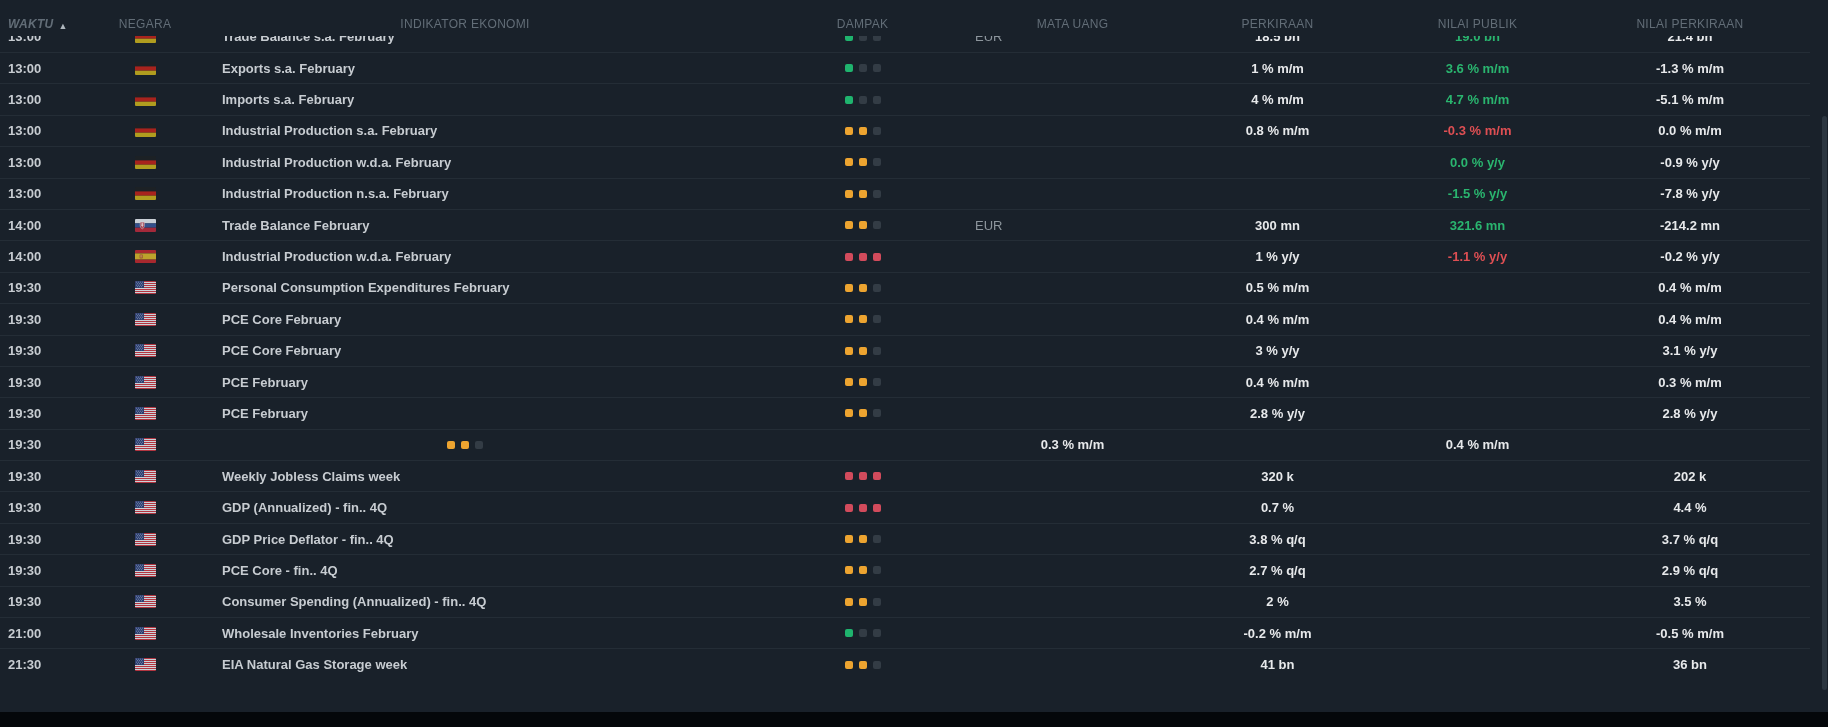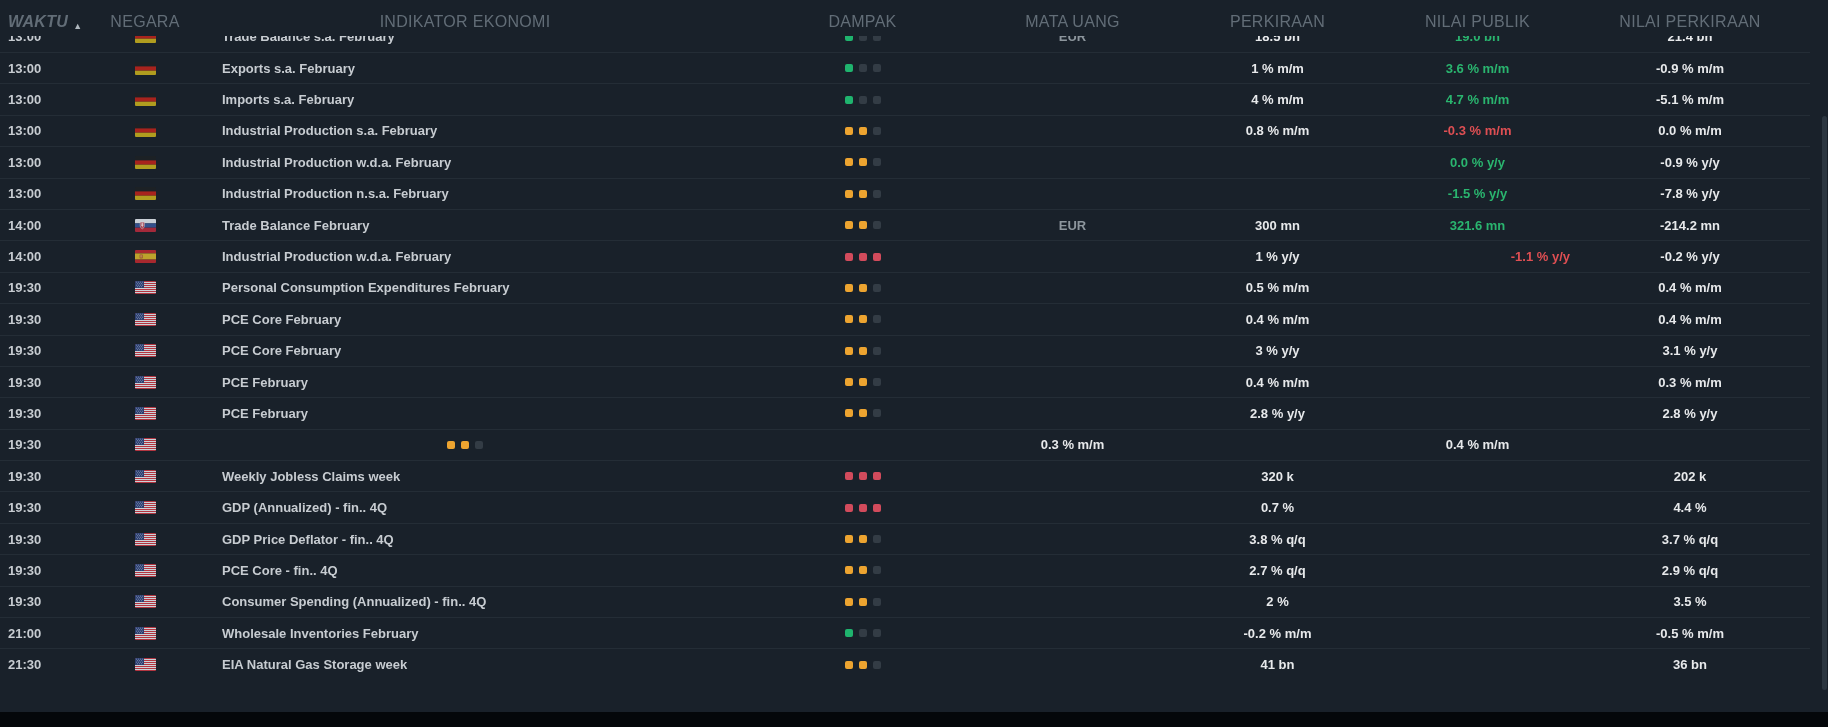--- a/index.html
+++ b/index.html
@@ -22,21 +22,21 @@
   .header-row {
     height:36px;
     align-items:flex-end;
     padding-bottom:5px;
     position:relative;
     z-index:5;
     background:#19212a;
   }
   .hl {
     color:#626d77;
-    font-size:16px;
+    font-size:12px;
     letter-spacing:.3px;
     white-space:nowrap;
   }
   .italic { font-style:italic; }
   .sort { color:#aeb6bd; font-size:9px; margin-left:5px; }
   .th { display:flex; align-items:flex-end; }
   .th.center { justify-content:center; }
   .th.c-time { padding-left:8px; }
 
   
@@ -45,21 +45,21 @@
   .row-clip .row { position:absolute; top:-15px; left:0; border-top:none; }
 
   .cell { white-space:nowrap; overflow:hidden; }
   .c-time { padding-left:8px; font-size:13px; font-weight:bold; color:#c7ccd1; }
   .c-flag { display:flex; justify-content:center; align-items:center; }
   .flag { display:inline-block; width:21px; height:13px; border-radius:1px; overflow:hidden; line-height:0; }
   .flag.square { background:transparent; }
   .c-ind { padding-left:42px; font-size:13px; font-weight:bold; color:#c7ccd1; }
   .c-imp { display:flex; justify-content:center; align-items:center; gap:6px; }
   .dot { width:8px; height:8px; border-radius:2px; display:inline-block; }
-  .c-cur { text-align:center; font-size:13px; font-weight:bold; color:#8d969d; }
+  .c-cur { font-size:13px; font-weight:normal; color:#8d969d; }
   .c-fore, .c-act, .c-prev { text-align:center; font-size:13px; font-weight:bold; color:#e7e9eb; }
 
   #bottom-edge {
     position:absolute; left:0; bottom:0; width:1828px; height:15px;
     background:#04070a; z-index:6;
   }
   #scrollbar {
     position:absolute; right:0; top:36px; width:8px; height:676px; z-index:7;
   }
   #scrollbar-thumb {
@@ -134,21 +134,21 @@
         </div>
         <div class="cell c-ind">Exports s.a. February</div>
         <div class="cell c-imp">
           <span class="dot" style="background: rgb(31, 180, 110);"></span>
           <span class="dot" style="background: rgb(51, 60, 69);"></span>
           <span class="dot" style="background: rgb(51, 60, 69);"></span>
         </div>
         <div class="cell c-cur"></div>
         <div class="cell c-fore">1 % m/m</div>
         <div class="cell c-act" style="color: rgb(42, 181, 111);">3.6 % m/m</div>
-        <div class="cell c-prev">-0.9 % m/m</div>
+        <div class="cell c-prev">-1.3 % m/m</div>
       </div>
       <div class="grid-row row">
         <div class="cell c-time">13:00</div>
         <div class="cell c-flag">
           <span class="flag"><svg width="21" height="13" viewBox="0 0 21 13">
               <rect width="21" height="4.4" fill="#1c2125"></rect>
               <rect y="4.4" width="21" height="4.3" fill="#a8231d"></rect>
               <rect y="8.7" width="21" height="4.3" fill="#b09d1f"></rect>
             </svg></span>
         </div>
@@ -257,21 +257,21 @@
             </svg></span>
         </div>
         <div class="cell c-ind">Industrial Production w.d.a. February</div>
         <div class="cell c-imp">
           <span class="dot" style="background: rgb(210, 75, 92);"></span>
           <span class="dot" style="background: rgb(210, 75, 92);"></span>
           <span class="dot" style="background: rgb(210, 75, 92);"></span>
         </div>
         <div class="cell c-cur"></div>
         <div class="cell c-fore">1 % y/y</div>
-        <div class="cell c-act" style="color: rgb(222, 79, 83); text-align: right;">-1.1 % y/y</div>
+        <div class="cell c-act" style="color: rgb(222, 79, 83);">-1.1 % y/y</div>
         <div class="cell c-prev">-0.2 % y/y</div>
       </div>
       <div class="grid-row row">
         <div class="cell c-time">19:30</div>
         <div class="cell c-flag">
           <span class="flag"><svg width="21" height="13" viewBox="0 0 21 13">
               <rect width="21" height="13" fill="#b23540"></rect>
               <path d="M0 1h21v1H0z M0 3h21v1H0z M0 5h21v1H0z M0 7h21v1H0z M0 9h21v1H0z M0 11h21v1H0z" fill="#ccd2d8"></path>
               <rect width="9" height="7" fill="#2e4070"></rect>
               <path d="M1 1.2h1M3 1.2h1M5 1.2h1M7 1.2h1M2 2.7h1M4 2.7h1M6 2.7h1M1 4.2h1M3 4.2h1M5 4.2h1M7 4.2h1M2 5.7h1M4 5.7h1M6 5.7h1" stroke="#9fb0cc" stroke-width="0.6"></path>

